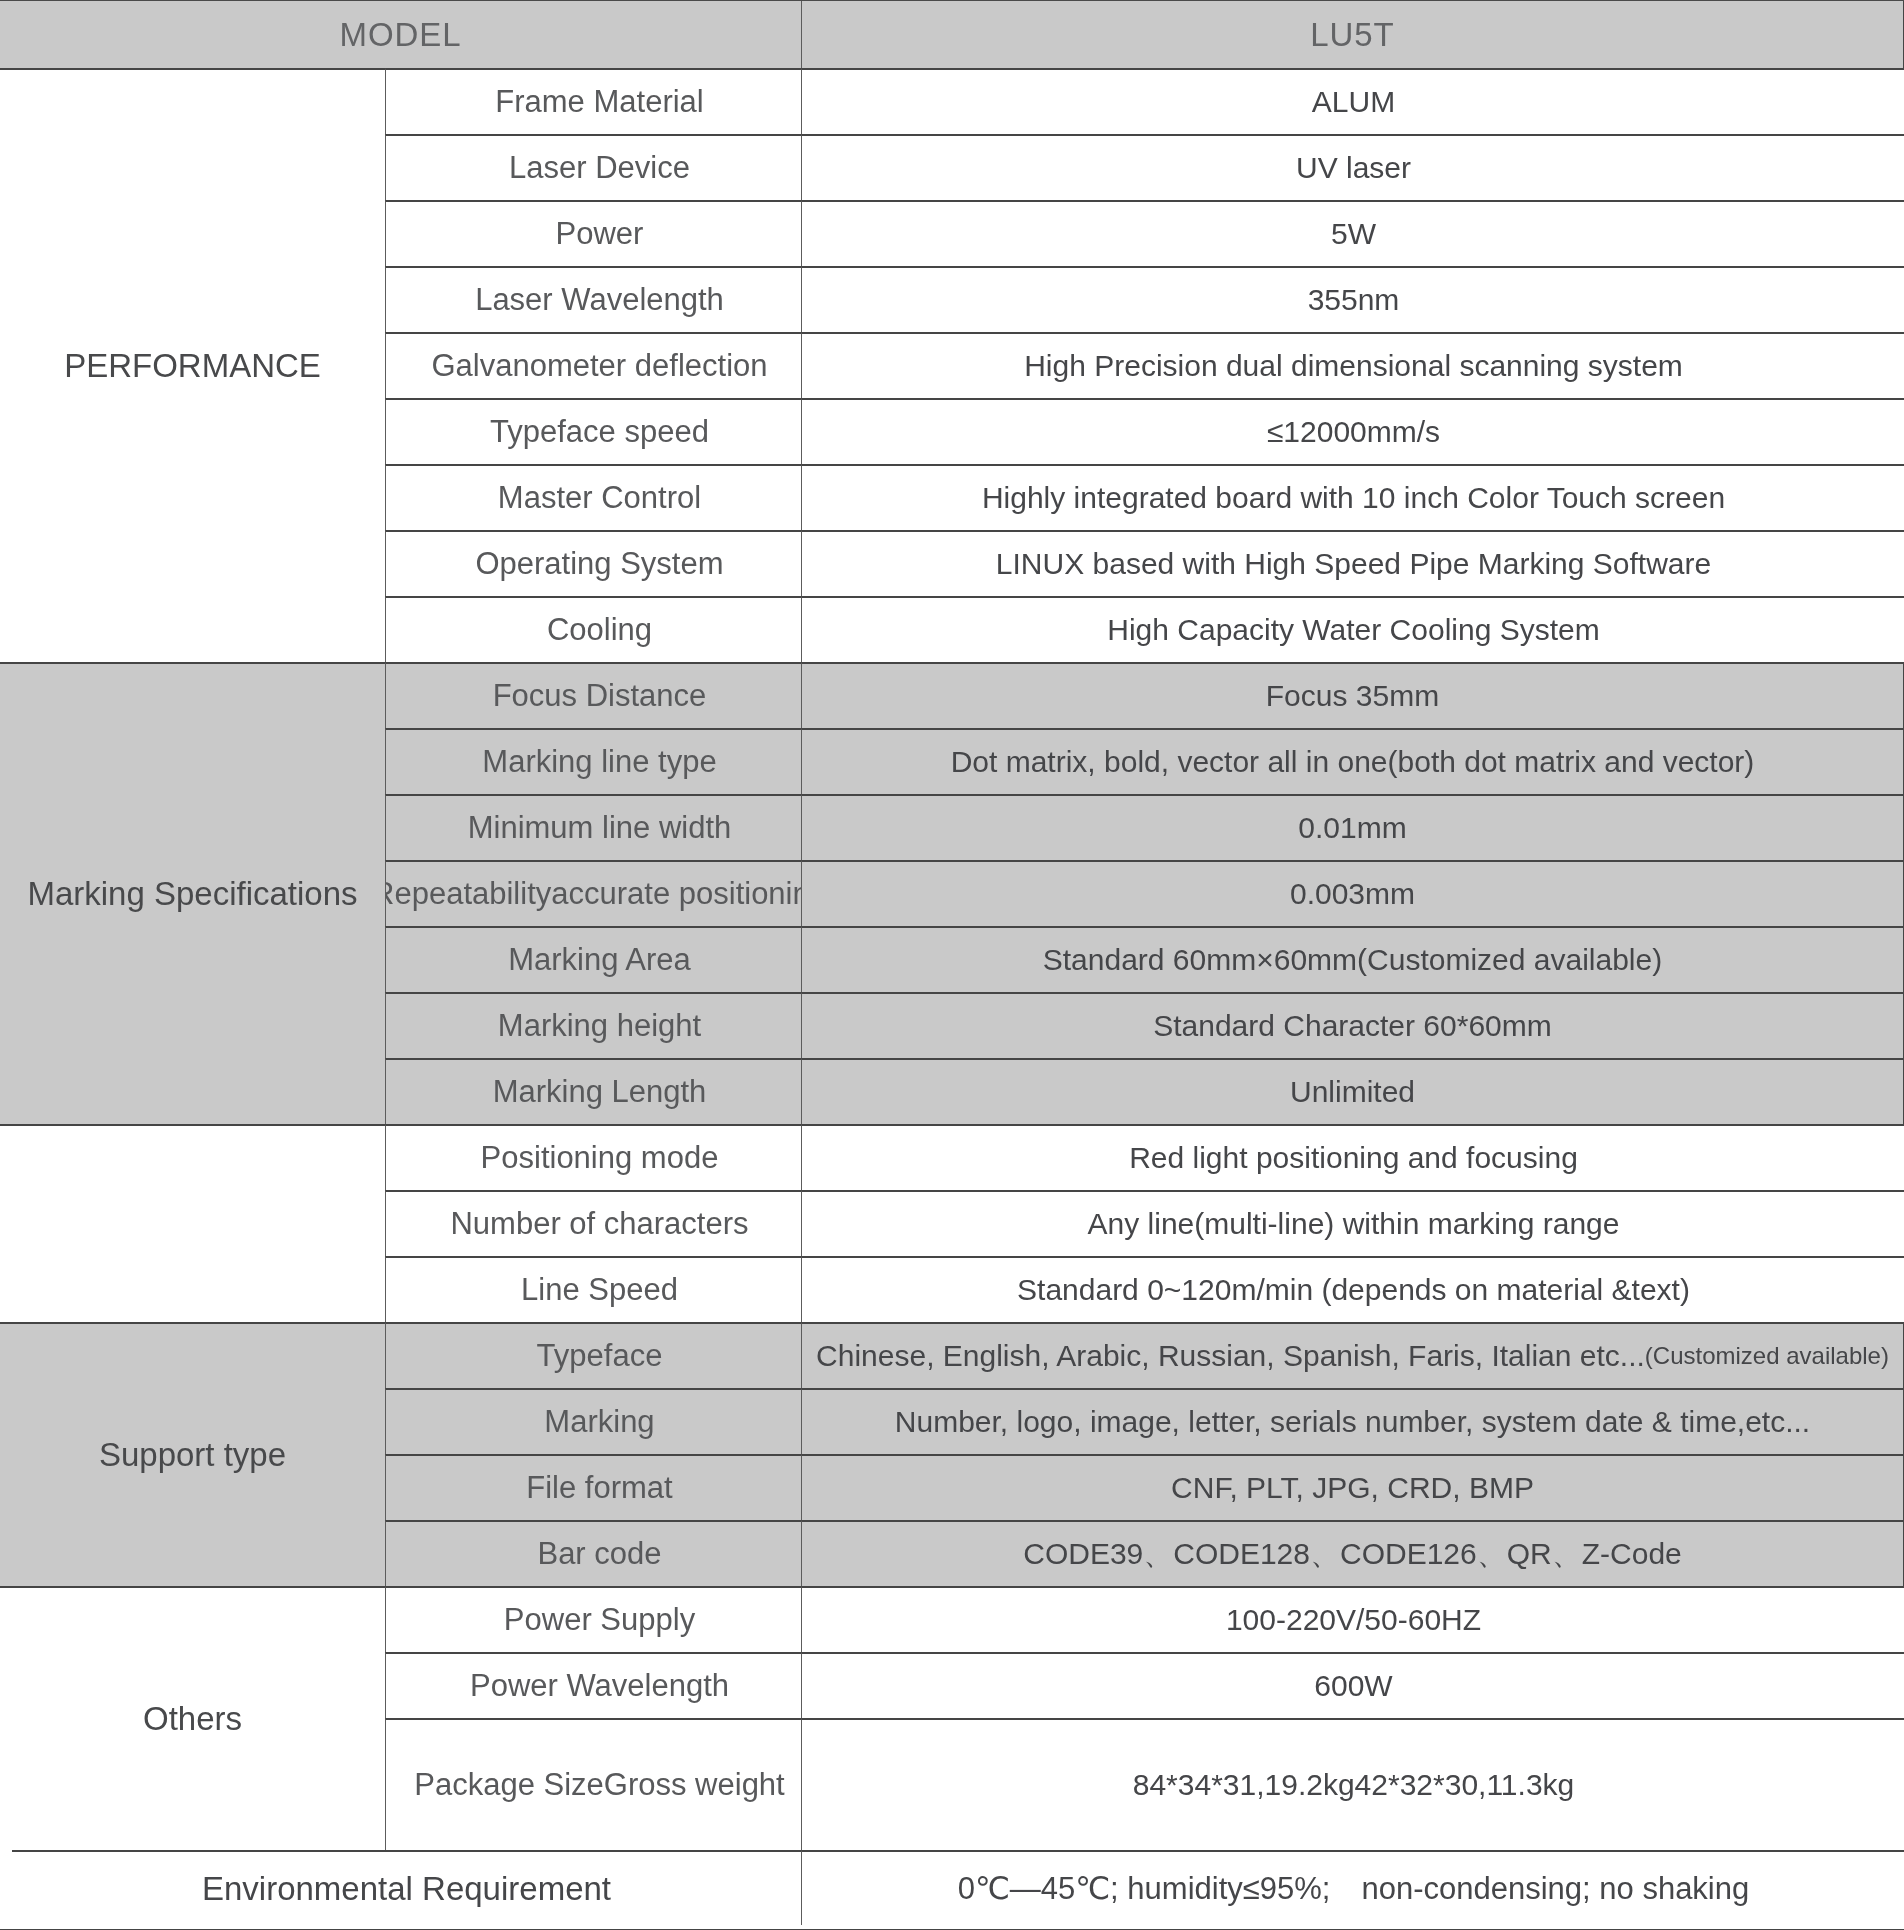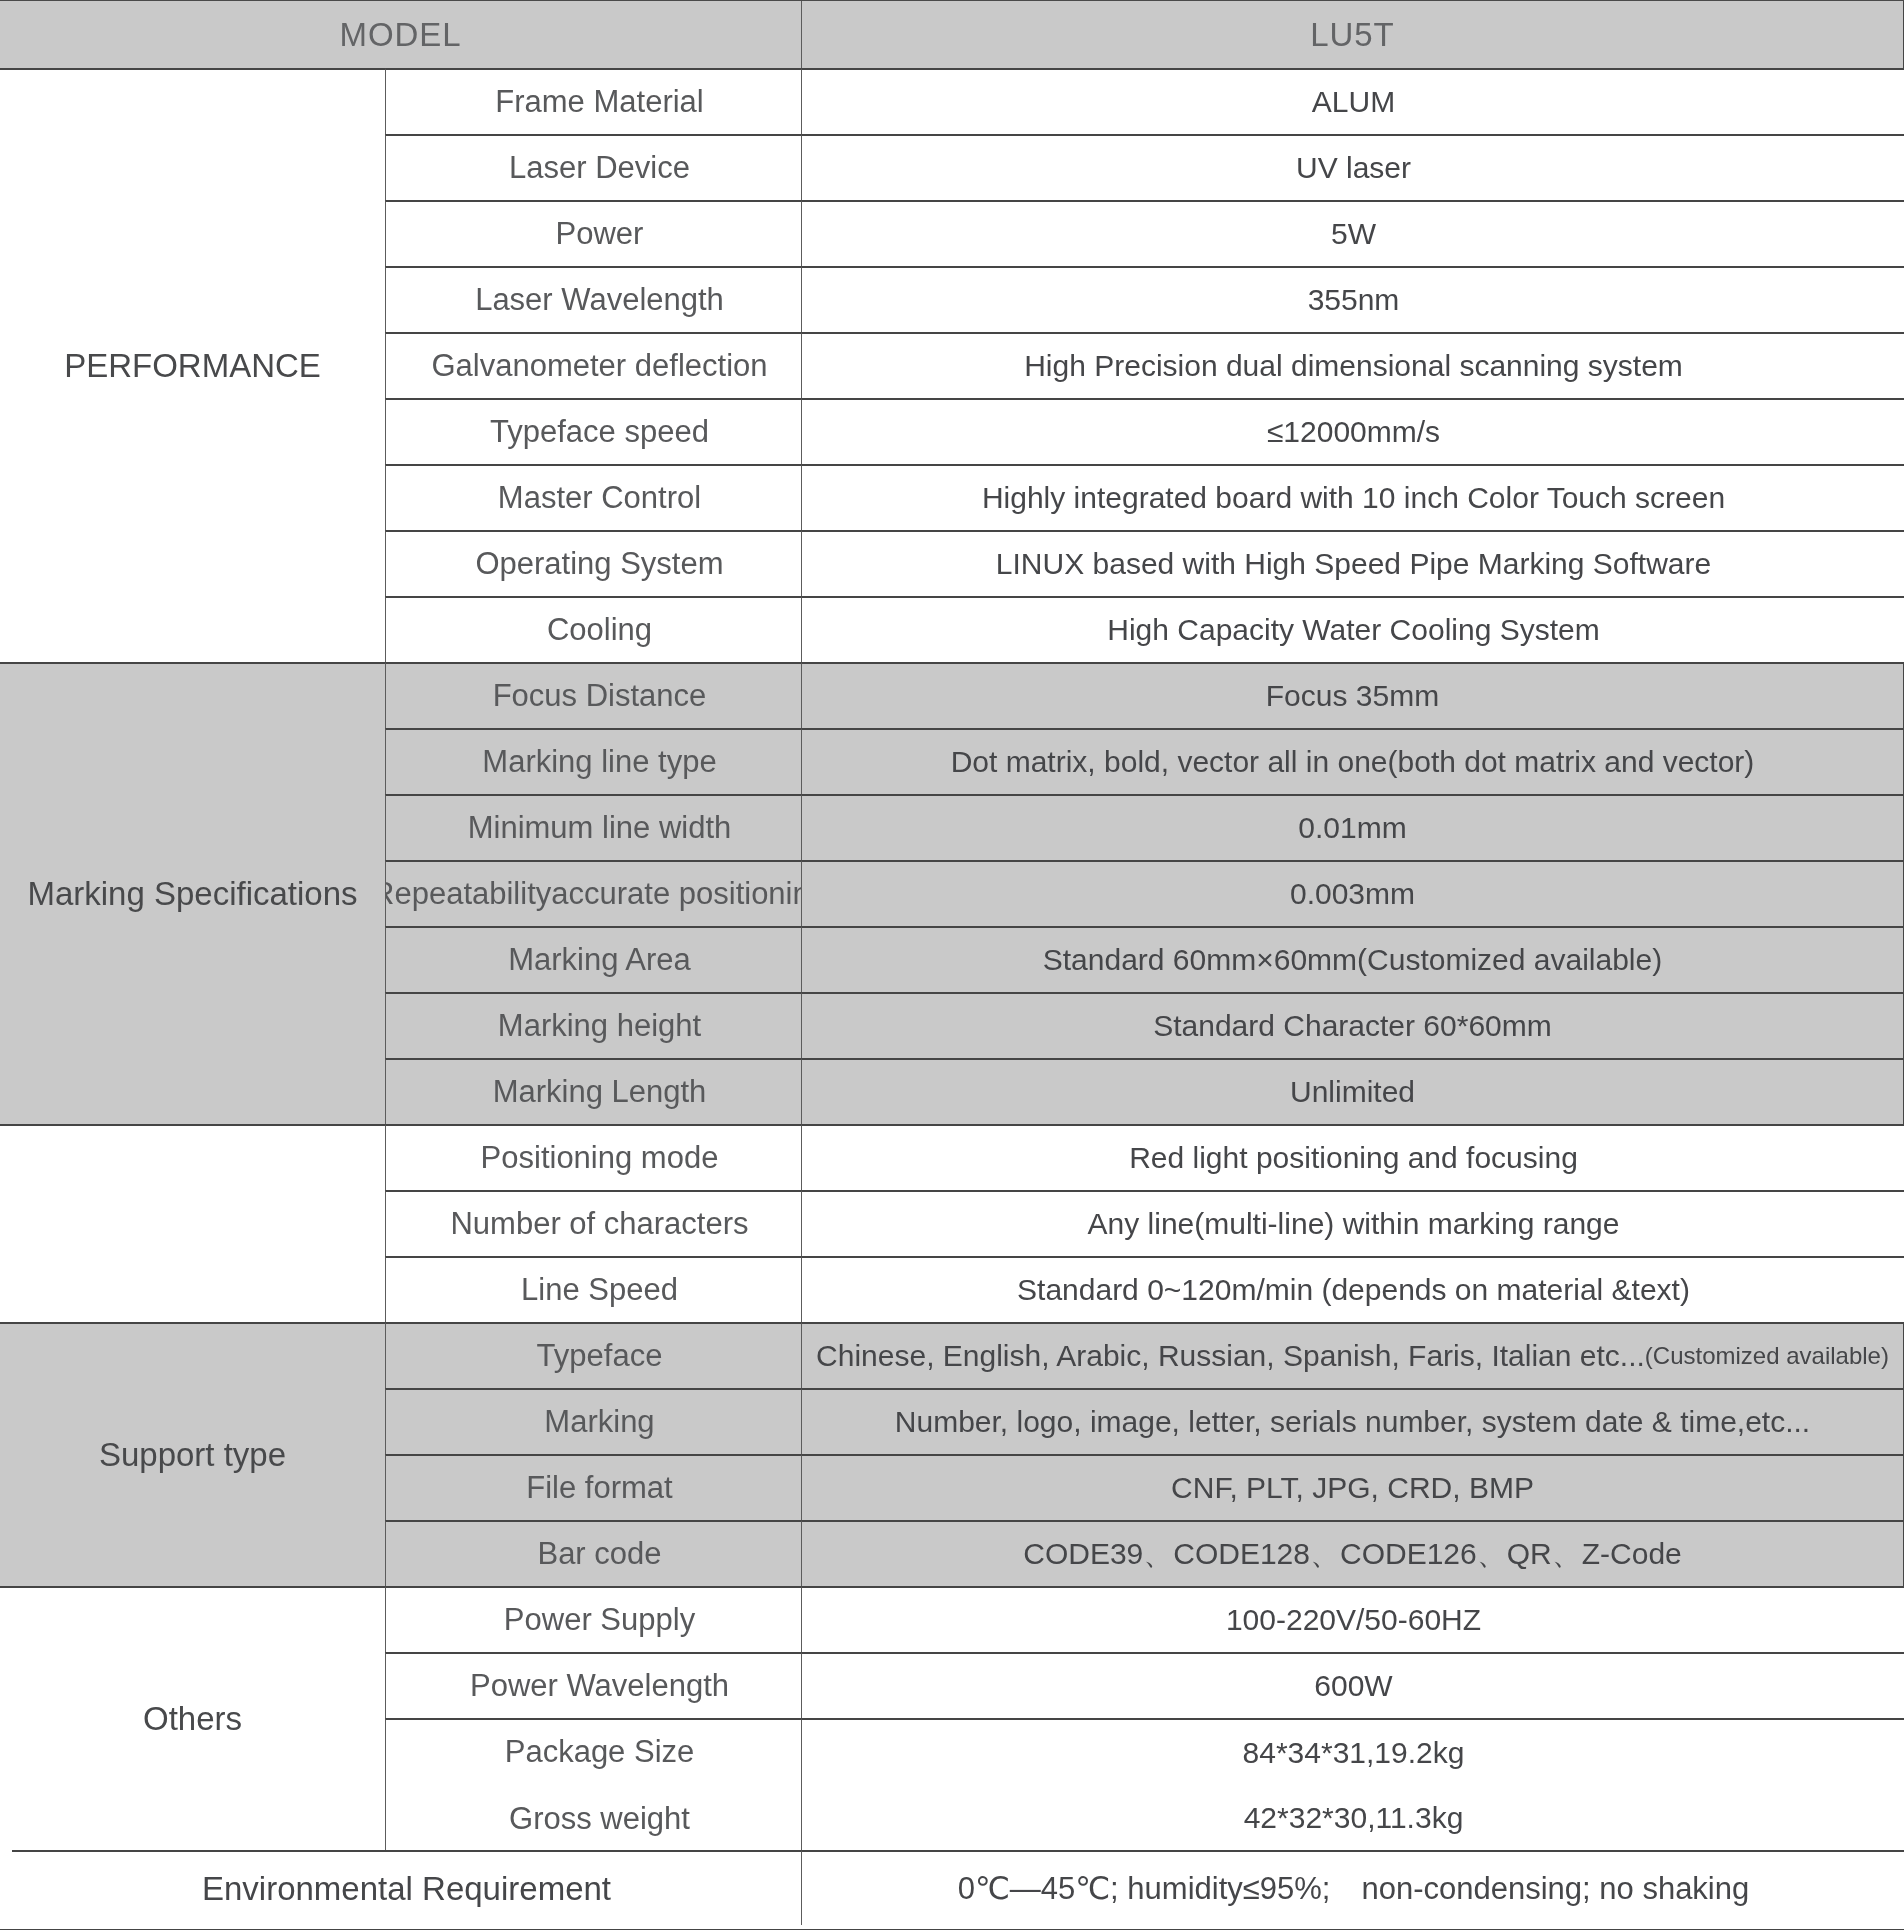--- a/index.html
+++ b/index.html
@@ -40,21 +40,21 @@
   .g    { background: #c9c9c9; }
   .brd-r{ border-right: 2.6px solid #454545; }
 
   .head { font-size: 33px; color: #636466; letter-spacing: 0.9px; }
   .cat  { font-size: 33px; color: #48494b; }
   .lab  { font-size: 31px; color: #58595b; }
 
   .col2 { }
   .note { font-size: 24px; display: block; }
   .line { display: block; }
-  .tall { flex-direction: column; row-gap: 29px; }
+  .tall { flex-direction: row; row-gap: 29px; }
   .footlab { font-size: 33px; color: #454649; margin-left: 12px; }
   .footval { font-size: 31px; }
 </style>
 </head>
 <body>
 
 <div class="spec-table">
 
   <div class="c ab g head r1" style="grid-row:1">MODEL</div>
   <div class="c cc g head r1 brd-r" style="grid-row:1">LU5T</div>

